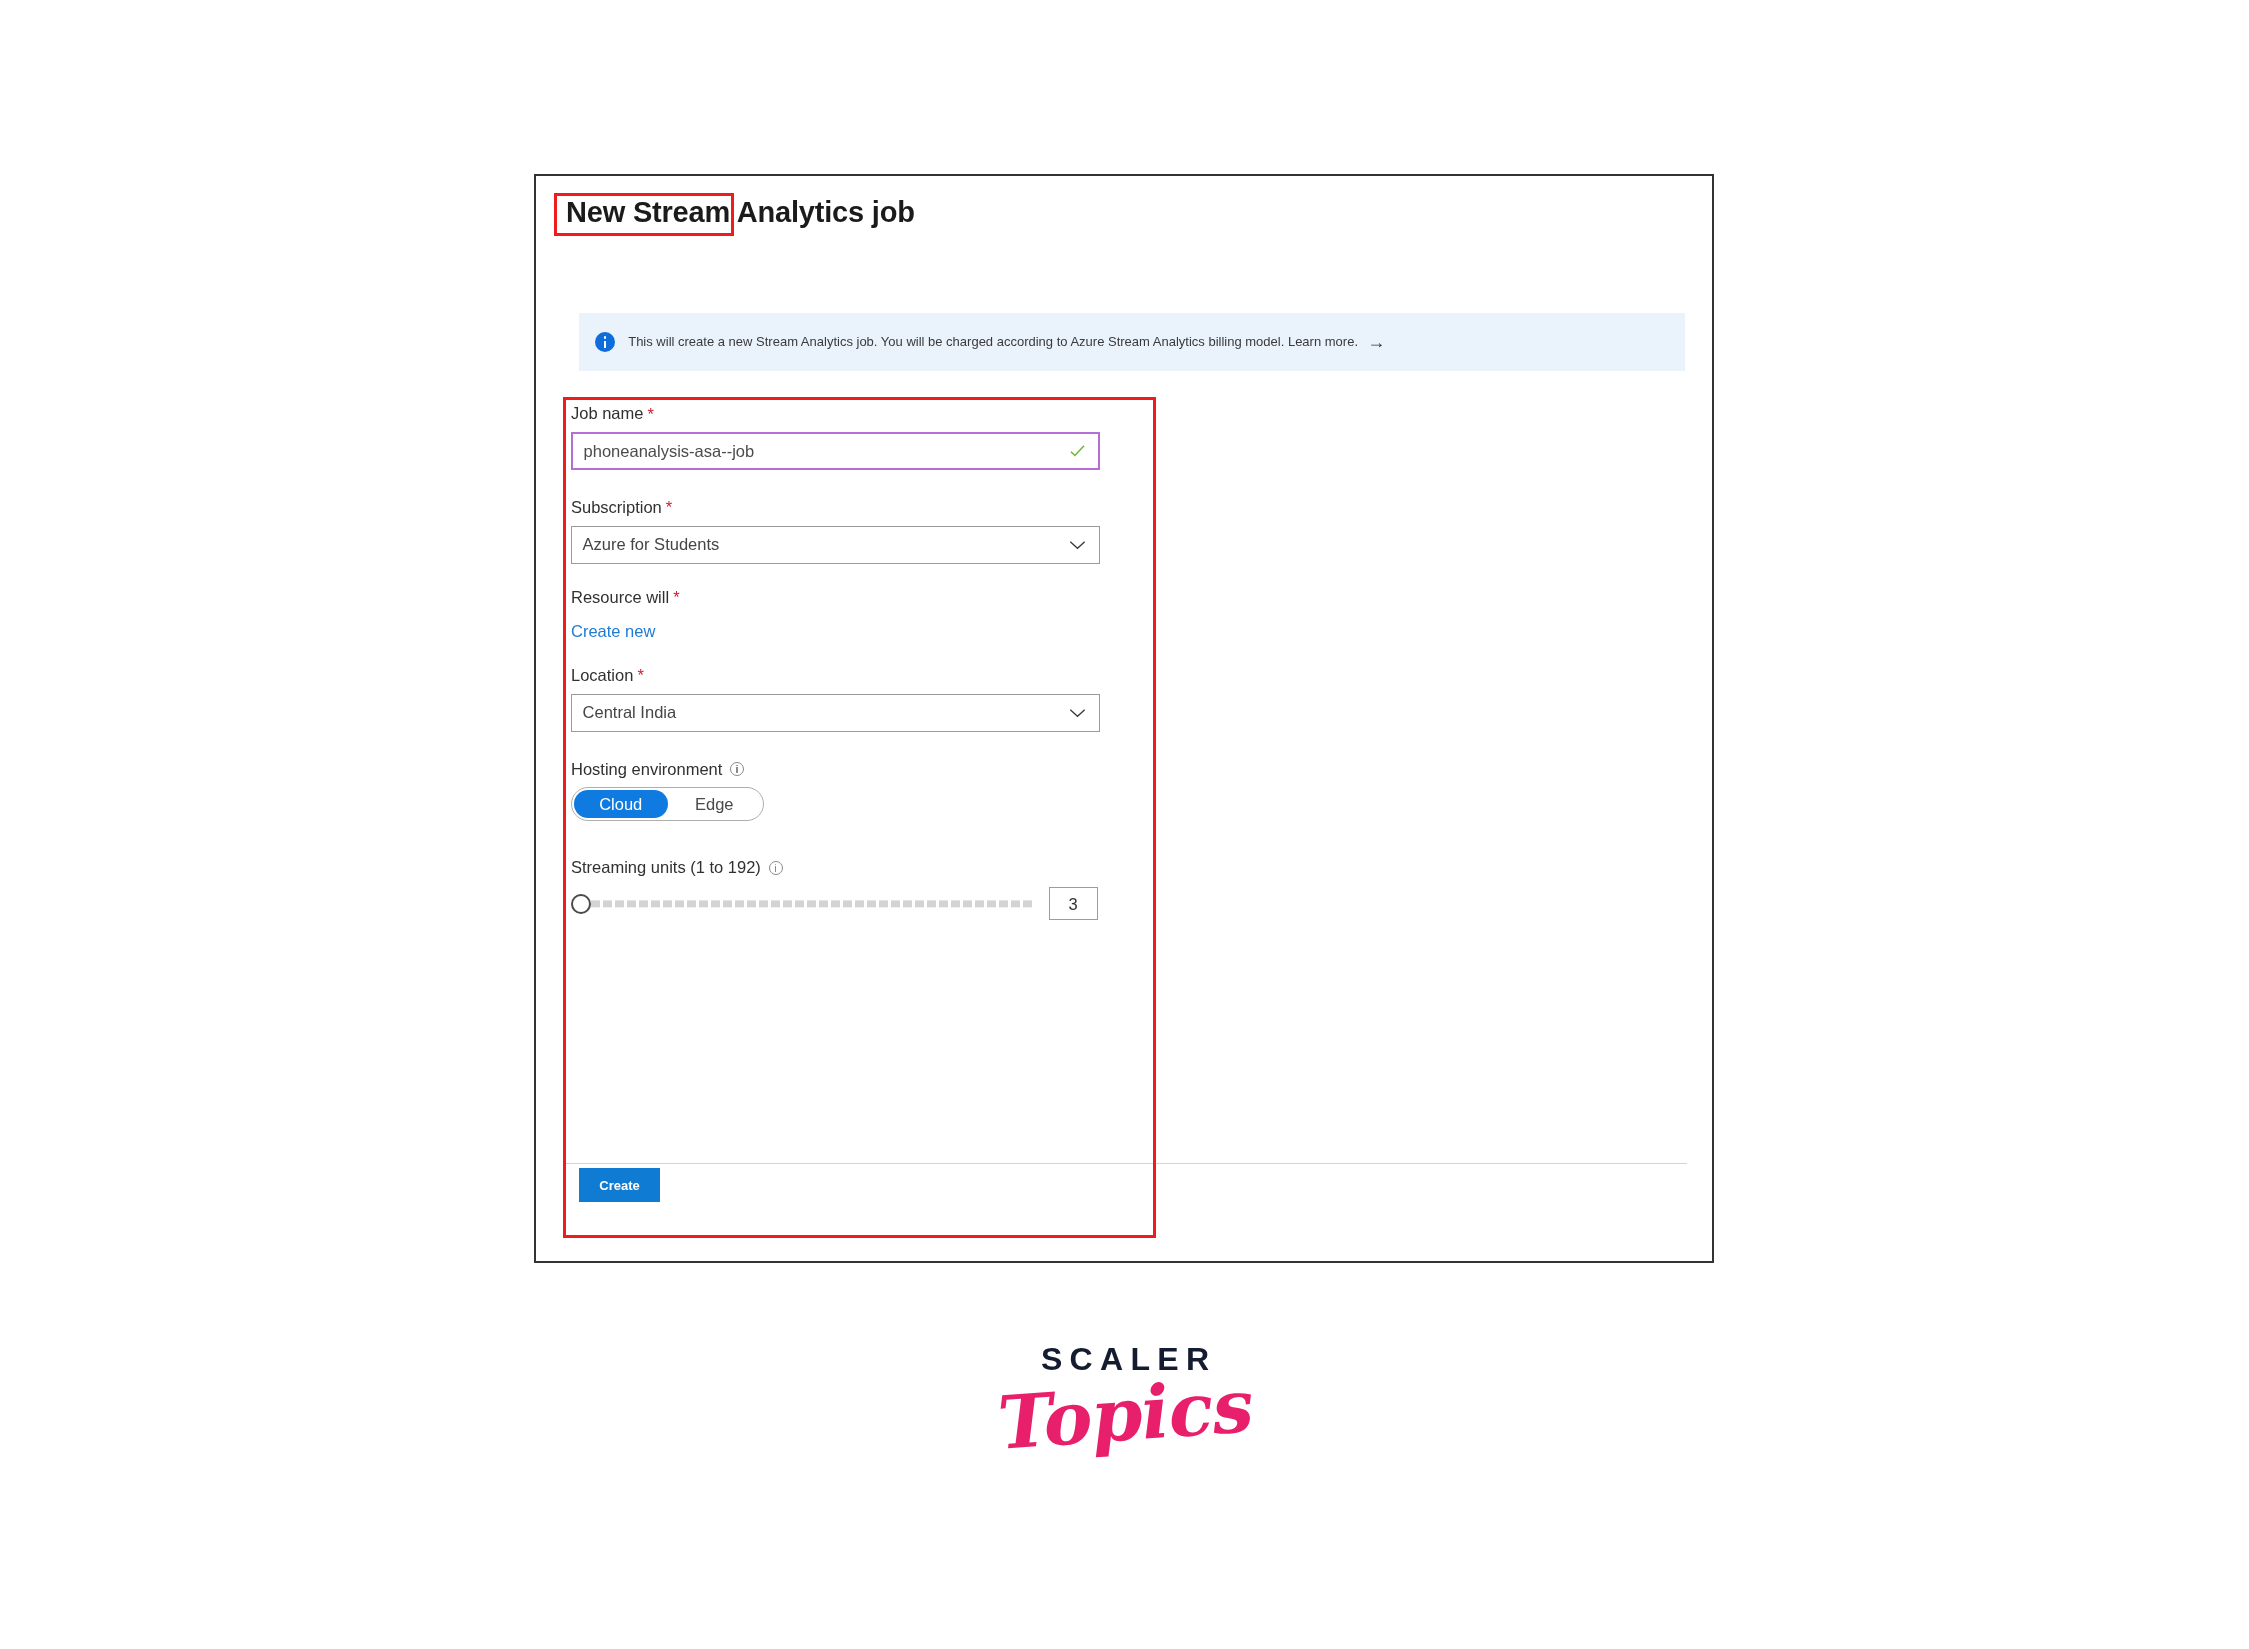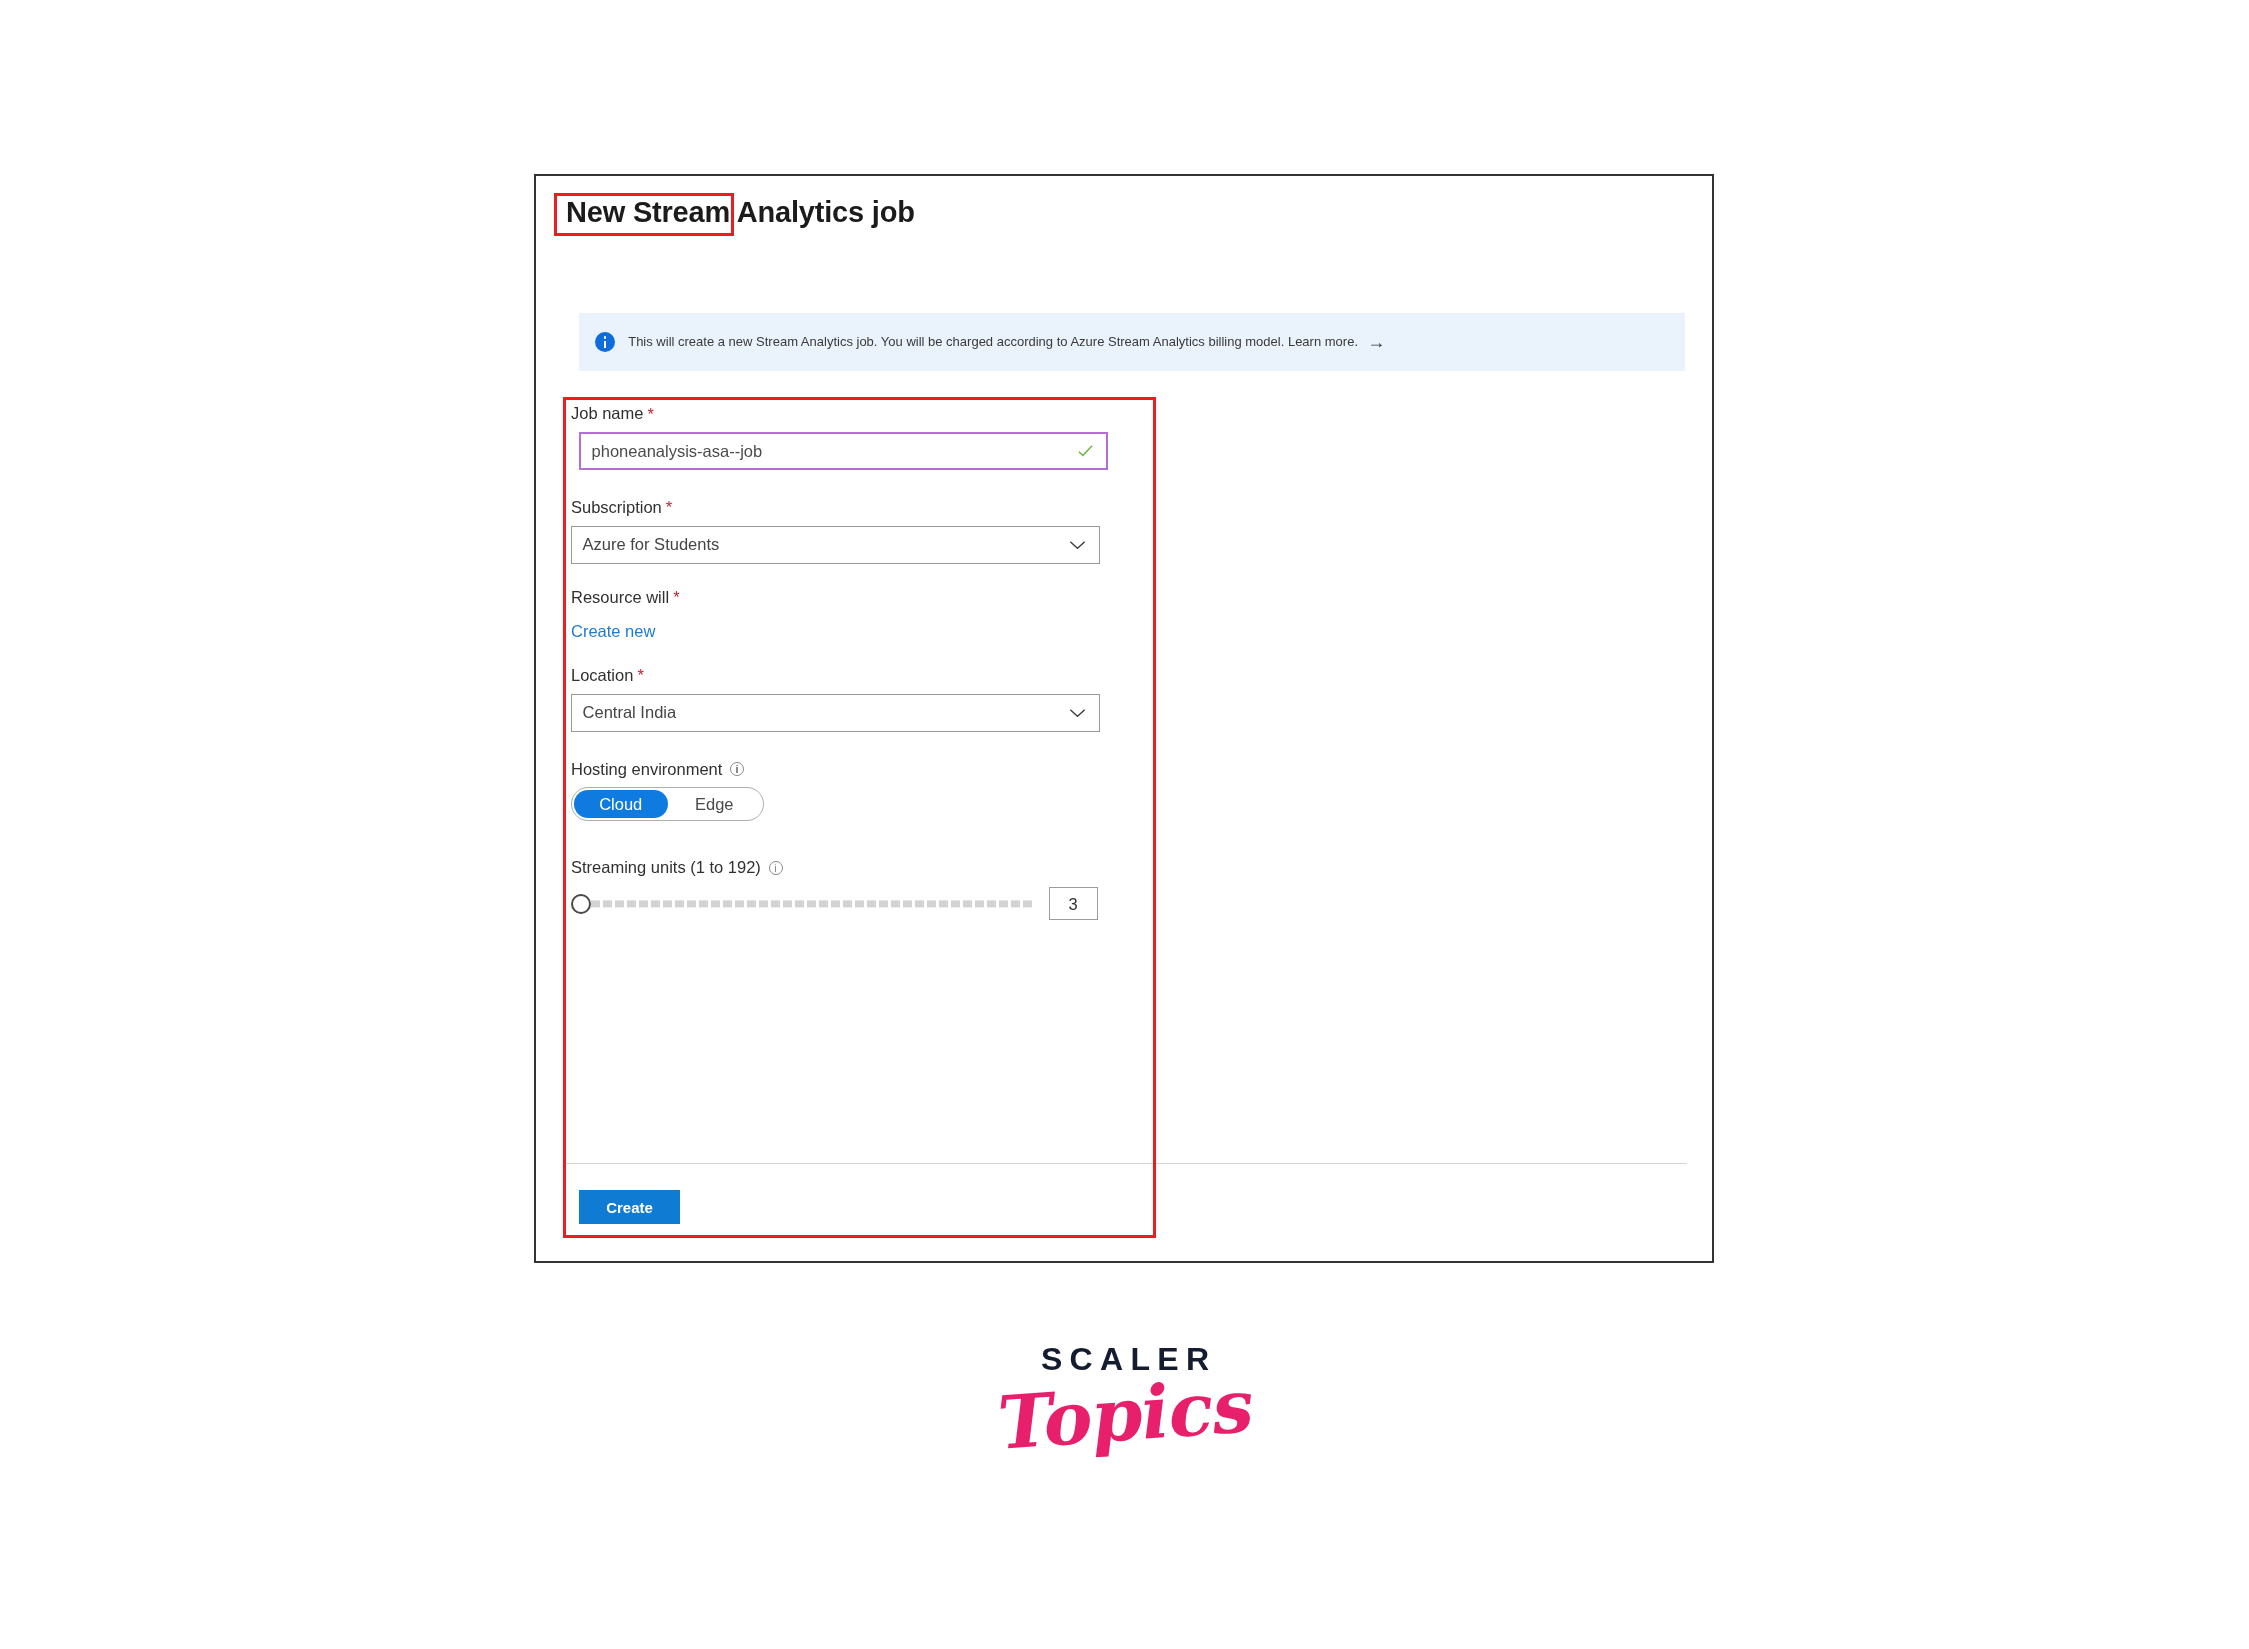--- a/index.html
+++ b/index.html
@@ -179,21 +179,20 @@
   
   .text-input {
     position: relative;
     width: 529px;
     height: 38px;
     border: 2px solid #b56fd4;
     background: #ffffff;
     box-sizing: border-box;
     display: flex;
     align-items: center;
-    margin-left: 8px;
   }
   .text-input .value {
     font-size: 16.5px;
     color: #4c4c4c;
     padding-left: 10.6px;
     line-height: 1;
   }
   .check-icon {
     position: absolute;
     right: 12px;
@@ -325,26 +324,26 @@
     position: absolute;
     left: 27px;
     top: 987px;
     width: 1124px;
     height: 1.3px;
     background: #d5d5d5;
   }
   .create-button {
     position: absolute;
     left: 43px;
-    top: 1014px;
-    width: 101px;
+    top: 992px;
+    width: 81px;
     height: 34px;
     background: #0f7bd3;
     color: #ffffff;
-    font-size: 15px;
+    font-size: 13px;
     font-weight: 600;
     display: flex;
     align-items: center;
     justify-content: center;
     border: none;
     cursor: pointer;
     line-height: 1;
     font-family: "Liberation Sans", sans-serif;
   }
 

